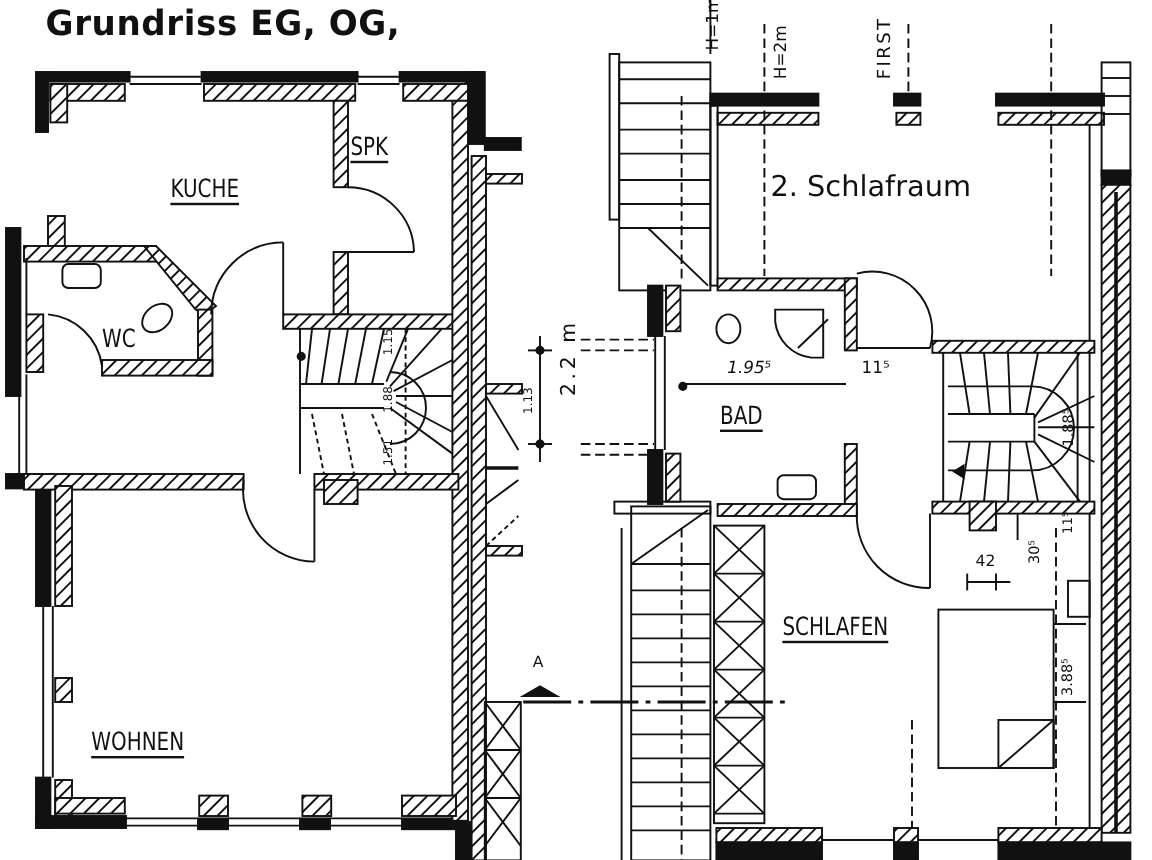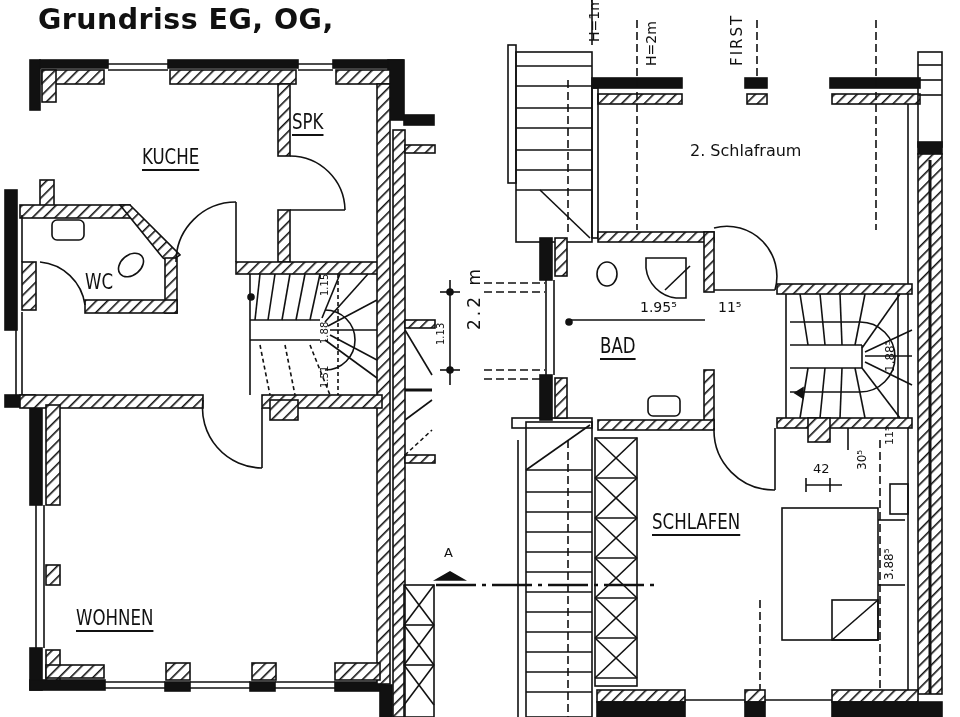--- a/index.html
+++ b/index.html
@@ -9,21 +9,21 @@
       position: absolute; left: 38px; top: 2px;
       font-family: "DejaVu Sans", sans-serif; font-weight: bold;
       font-size: 29px; color: #111; letter-spacing: 0.5px;
       transform: scaleX(0.98); transform-origin: left top;
     }
     .lbl {
       position: absolute; font-family: "DejaVu Sans Condensed", "DejaVu Sans", sans-serif;
       color: #111; font-size: 21px; line-height: 1; transform: scaleX(0.88); transform-origin: left top;
     }
     .lbl.u { text-decoration: underline; text-underline-offset: 5px; text-decoration-thickness: 2px; }
-    .lbl.plain { font-family: "DejaVu Sans", sans-serif; font-size: 16px; transform: none; margin-left: 48px; }
+    .lbl.plain { font-family: "DejaVu Sans", sans-serif; font-size: 24px; transform: none; }
     .dim {
       position: absolute; font-family: "DejaVu Sans", sans-serif; color: #111;
       font-size: 12px; line-height: 1; white-space: nowrap;
     }
     .rot { transform-origin: left top; transform: rotate(-90deg); }
     .mark { position: absolute; font-family: "DejaVu Sans", sans-serif; font-size: 12px; color: #111; }
   </style>
 </head>
 <body>
 
@@ -317,21 +317,21 @@
 
 <div class="lbl plain" style="left:642px;top:143px;">2. Schlafraum</div>
 <div class="lbl u" style="left:600px;top:336px;">BAD</div>
 <div class="lbl u" style="left:652px;top:512px;">SCHLAFEN</div>
 
 <div class="dim rot" style="left:587px;top:42px;font-size:14px;">H=1m</div>
 <div class="dim rot" style="left:644px;top:66px;font-size:14px;">H=2m</div>
 <div class="dim rot" style="left:730px;top:66px;font-size:15px;letter-spacing:2px;">FIRST</div>
 <div class="dim rot" style="left:466px;top:330px;font-size:17px;letter-spacing:3px;">2.2 m</div>
 <div class="dim rot" style="left:436px;top:345px;font-size:10px;">1.13</div>
-<div class="dim" style="left:640px;top:300px;font-size:14px;">1.95⁵</div>
+<div class="dim" style="left:606px;top:300px;font-size:14px;font-style:italic;">1.95⁵</div>
 <div class="dim" style="left:718px;top:300px;font-size:14px;">11⁵</div>
 <div class="dim rot" style="left:884px;top:372px;font-size:12px;">1.88⁵</div>
 <div class="dim rot" style="left:884px;top:445px;font-size:11px;">11⁵</div>
 <div class="dim" style="left:813px;top:462px;font-size:13px;">42</div>
 <div class="dim rot" style="left:856px;top:470px;font-size:12px;">30⁵</div>
 <div class="dim rot" style="left:883px;top:580px;font-size:12px;">3.88⁵</div>
 <div class="mark" style="left:444px;top:545px;font-size:13px;">A</div>
 
 <div class="dim rot" style="left:320px;top:296px;font-size:10px;">1.15</div>
 <div class="dim rot" style="left:320px;top:344px;font-size:10px;">1.88</div>

